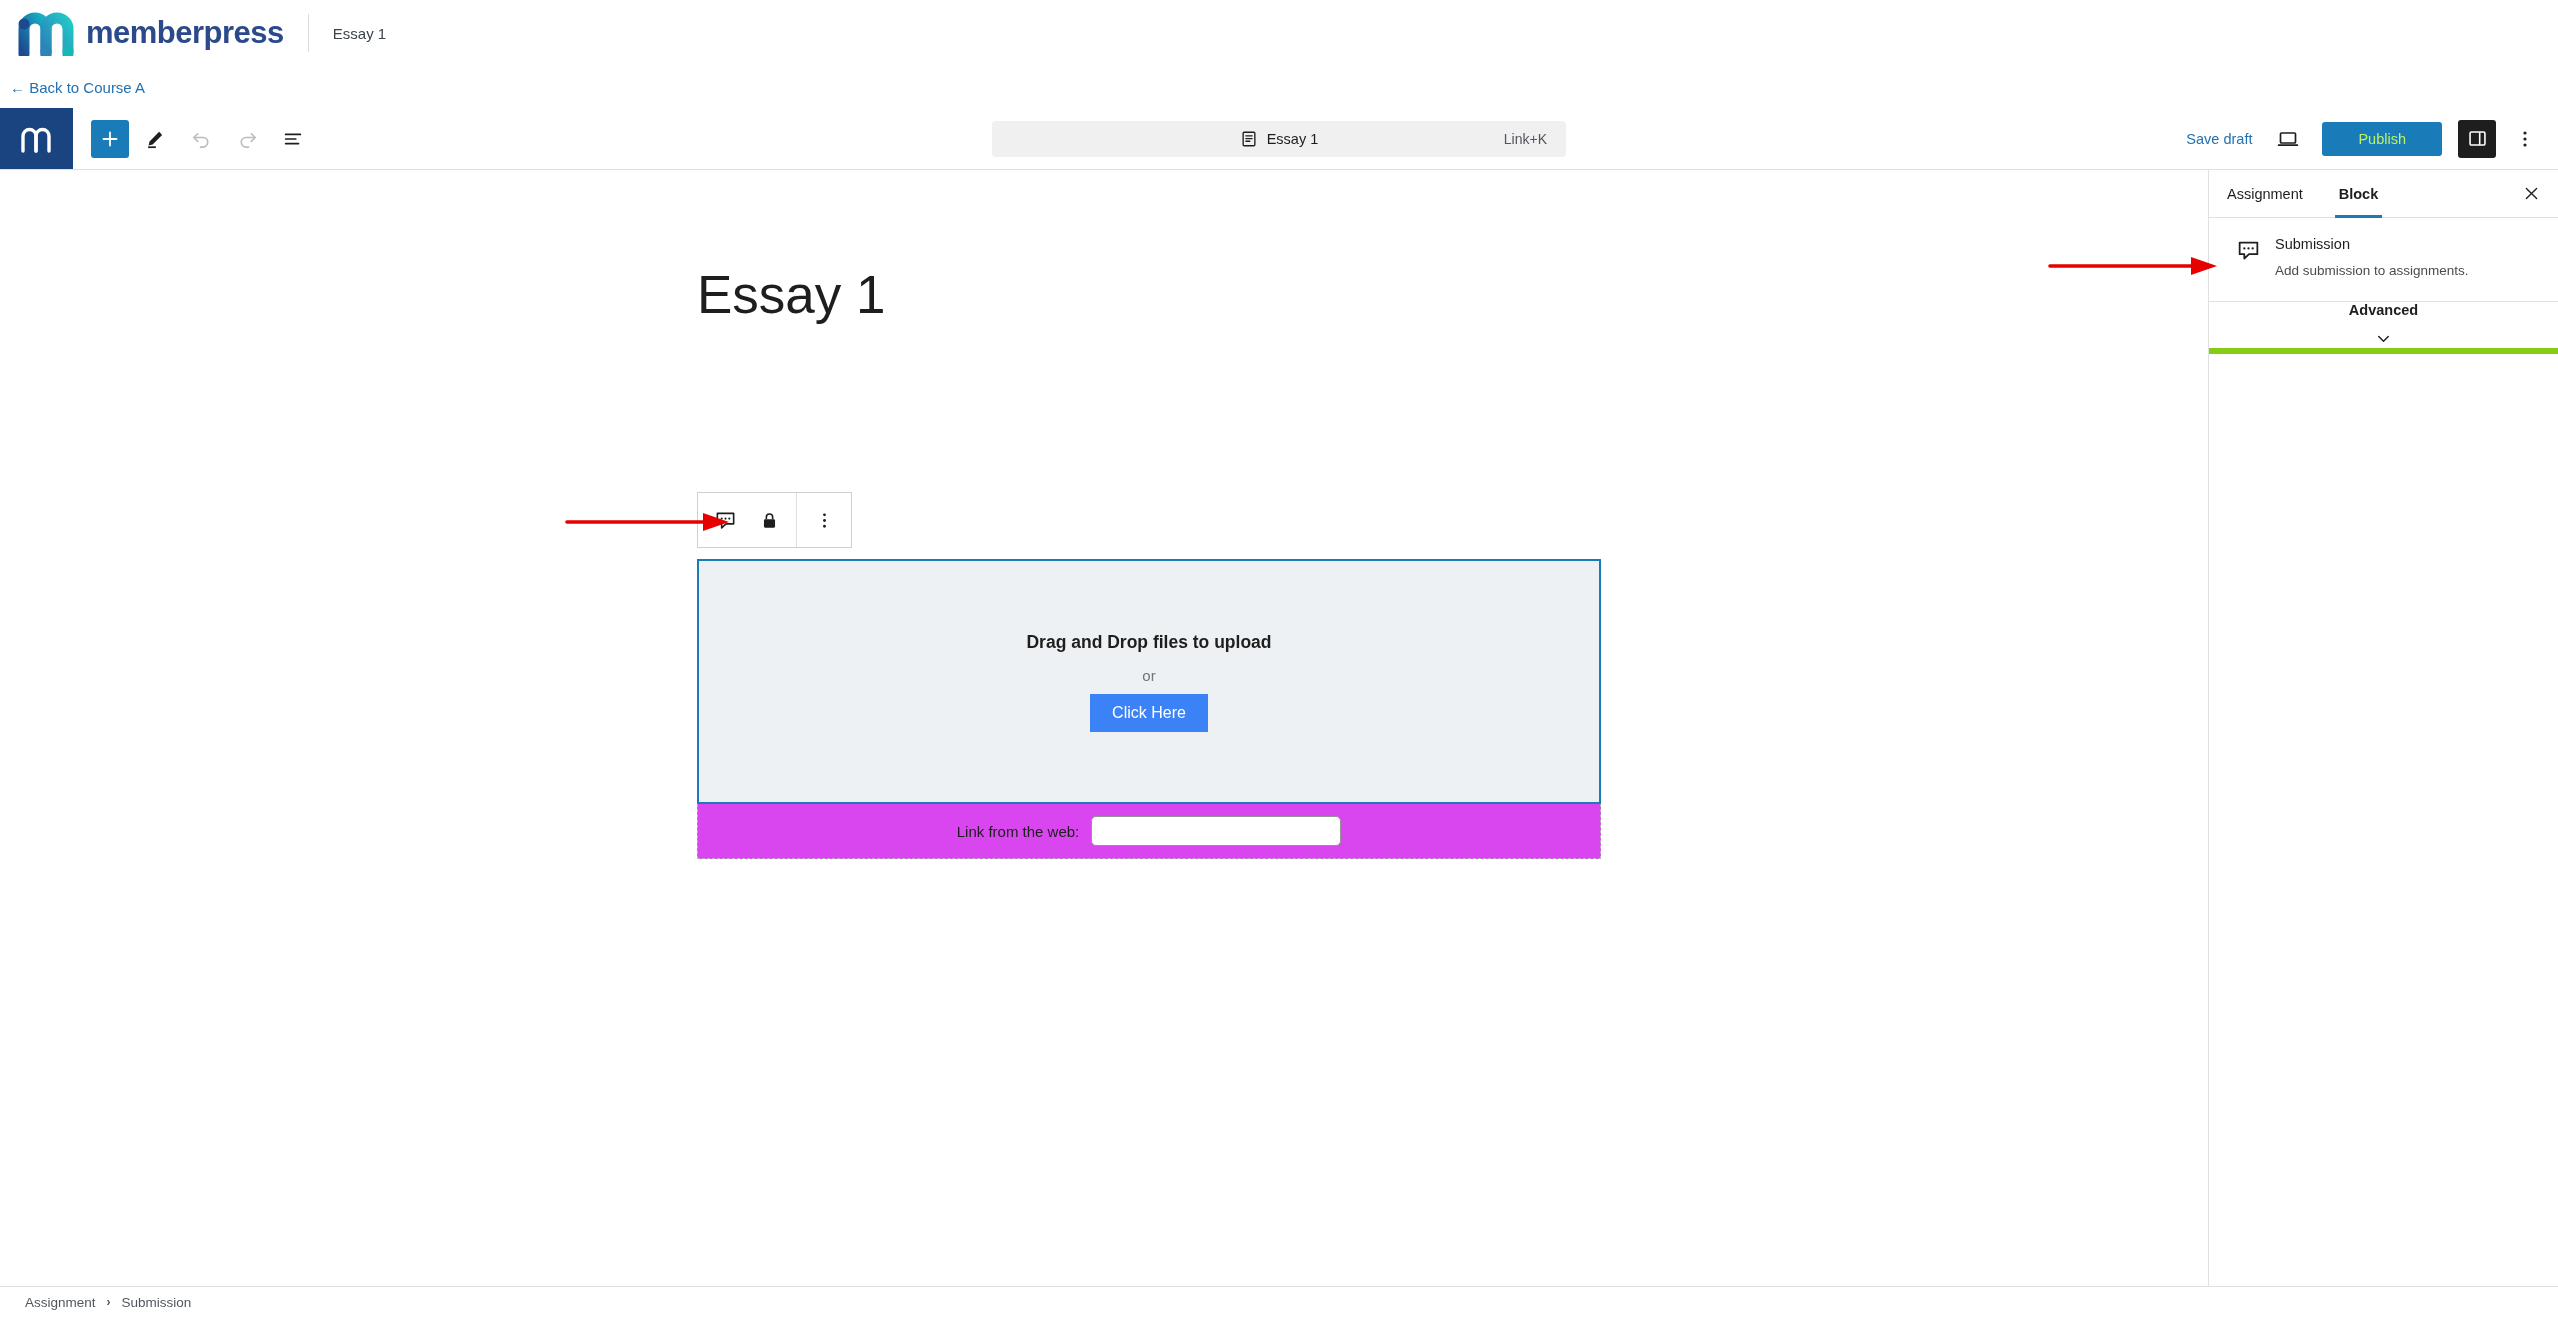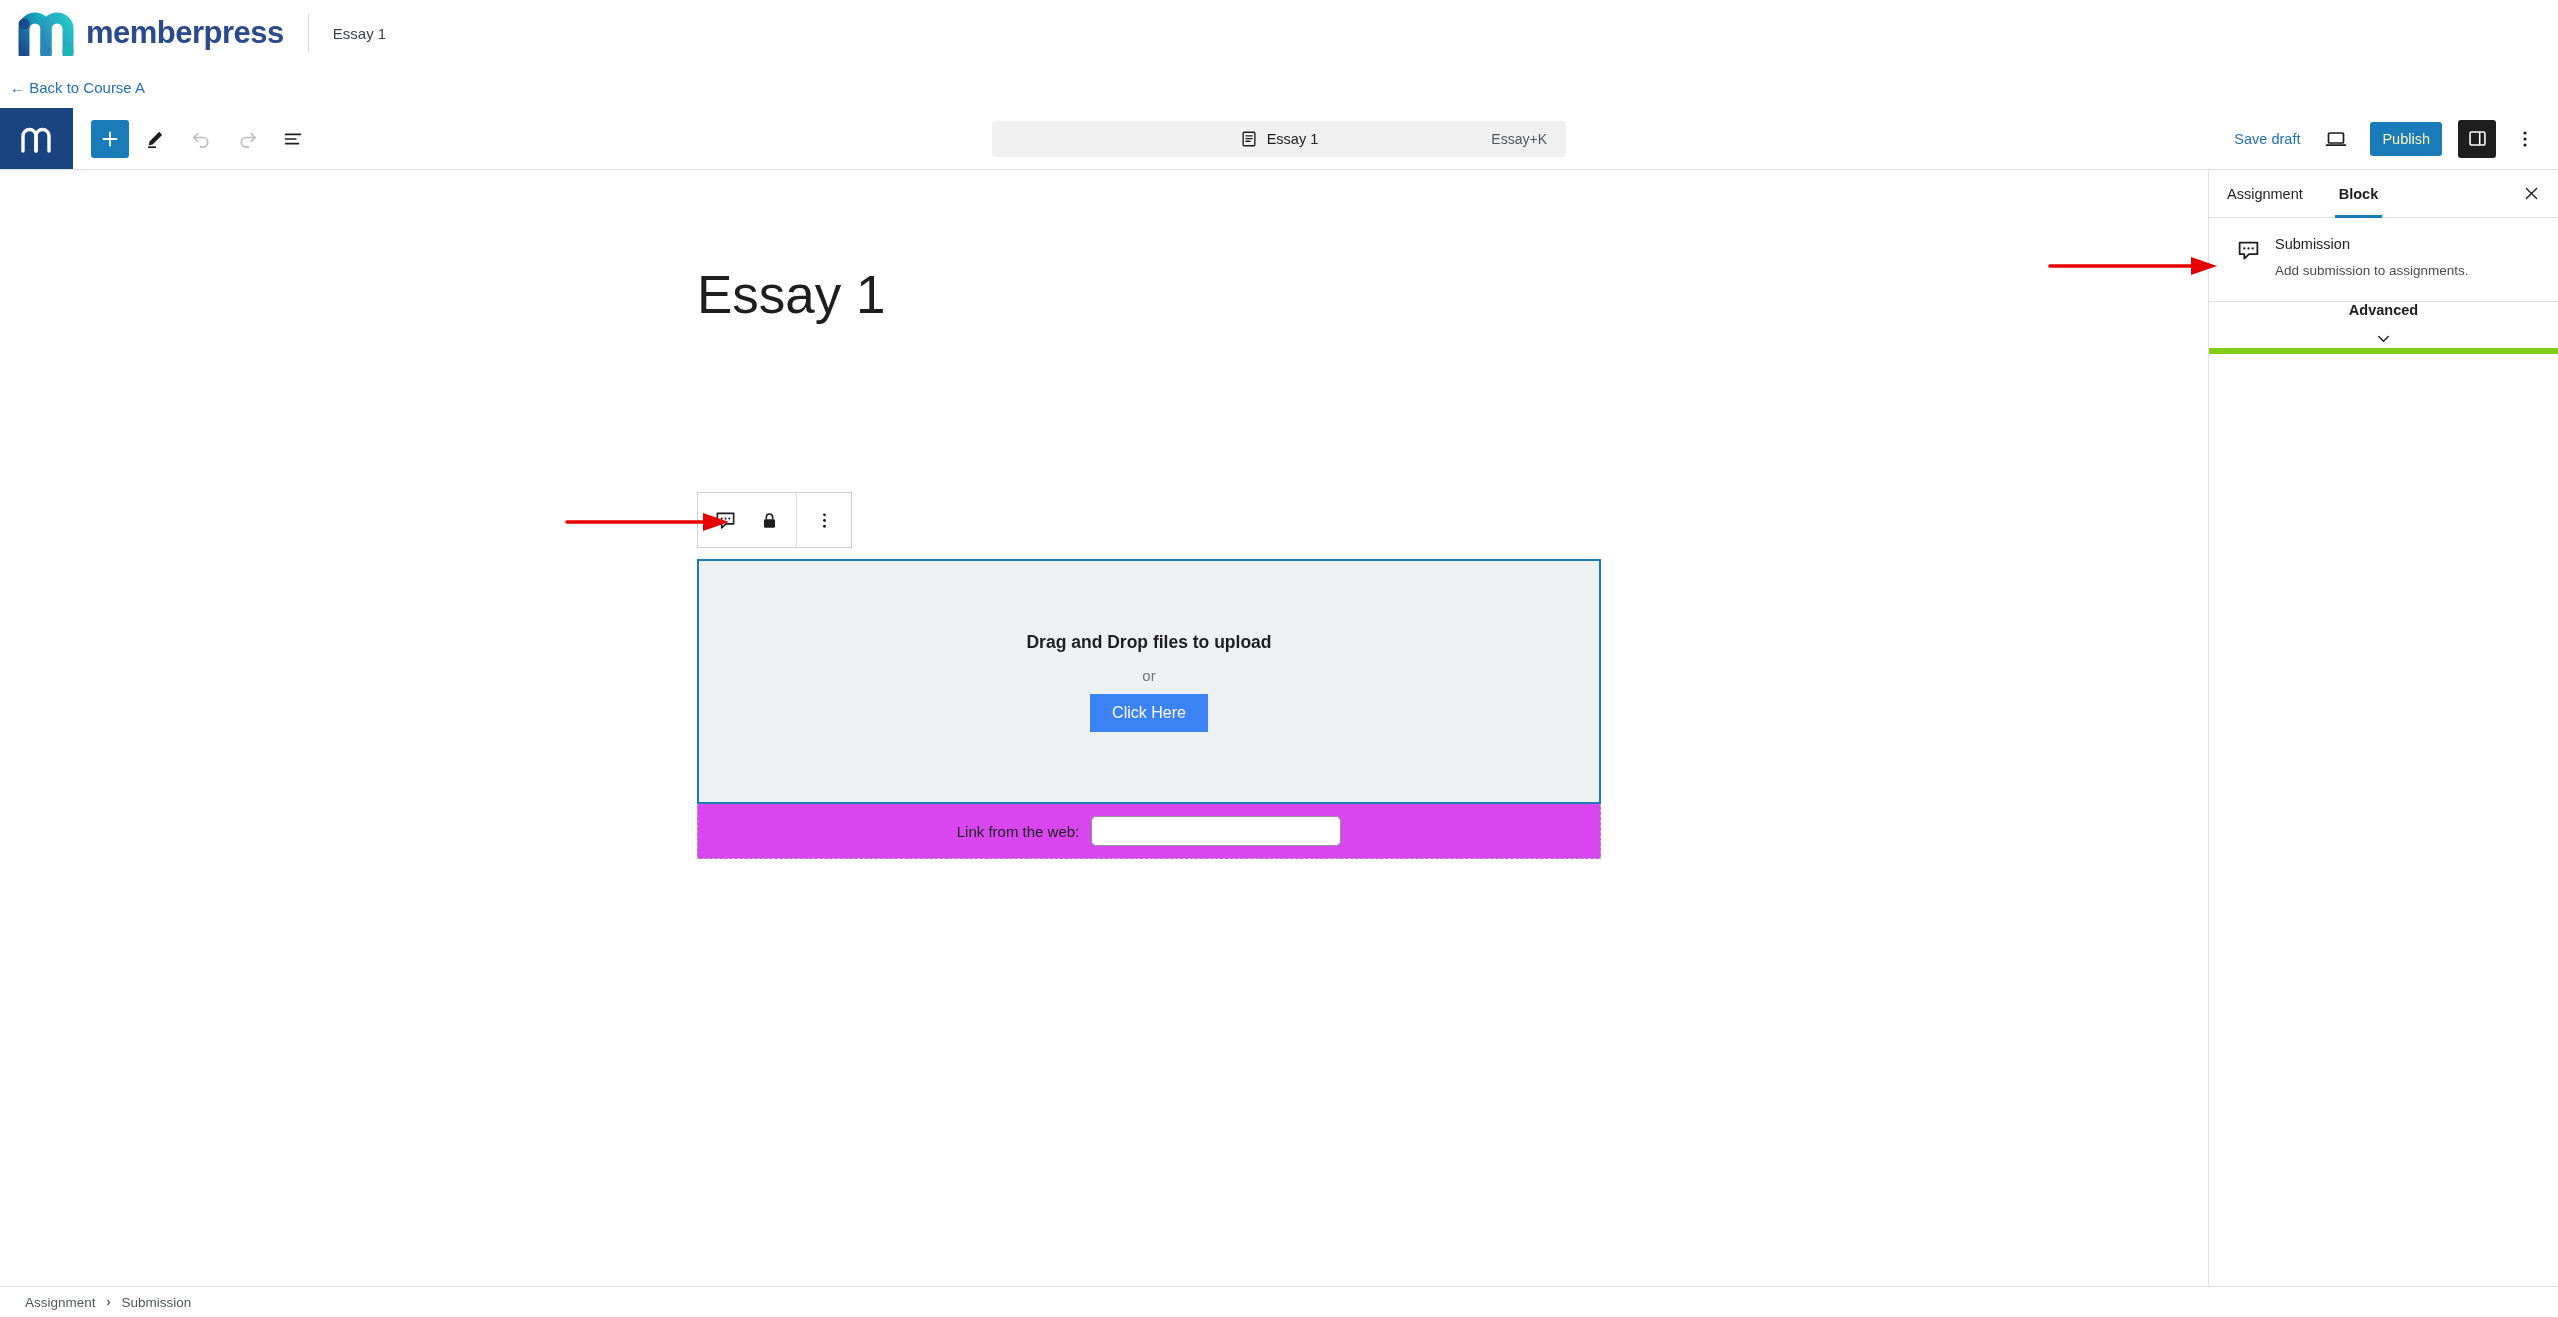--- a/index.html
+++ b/index.html
@@ -68,22 +68,22 @@
     position: absolute; right: 19px; font-size: 14px; color: #50575e;
   }
   .tb-right {
     position: absolute; right: 14px; display: flex; align-items: center; gap: 4px;
   }
   .save-draft {
     font-size: 14.5px; color: #2271b1; background: none; border: none;
     cursor: pointer; padding: 8px 12px;
   }
   .publish-btn {
-    background: #1a7bb9; color: #fef9c3; border: none; border-radius: 3px;
-    font-size: 14.5px; padding: 9px 12px; cursor: pointer; margin-left: 10px;
+    background: #1a7bb9; color: #bef264; border: none; border-radius: 3px;
+    font-size: 14.5px; padding: 9px 36px; cursor: pointer; margin-left: 10px;
   }
   .sidebar-toggle {
     width: 38px; height: 38px; background: #1e1e1e; border-radius: 3px;
     display: flex; align-items: center; justify-content: center;
     cursor: pointer; margin-left: 12px; border: none; color: #fff;
   }
   .more-btn {
     width: 38px; height: 38px; display: flex; align-items: center;
     justify-content: center; cursor: pointer; background: none; border: none;
     margin-left: 6px; color: #1e1e1e;
@@ -272,21 +272,21 @@
   </div>
 
   <div class="tb-center">
     <div class="cmd-inner">
       <svg width="18" height="18" viewBox="0 0 20 20">
         <rect x="3.5" y="2.5" width="13" height="15" rx="1.2" fill="none" stroke="#1e1e1e" stroke-width="1.5"></rect>
         <path d="M6.5 6.5h7M6.5 9.5h7M6.5 12.5h4.5" stroke="#1e1e1e" stroke-width="1.4" stroke-linecap="round"></path>
       </svg>
       <span class="cmd-label">Essay 1</span>
     </div>
-    <span class="cmd-shortcut">Essay+K</span>
+    <span class="cmd-shortcut">Link+K</span>
   </div>
 
   <div class="tb-right">
     <button class="save-draft">Save draft</button>
 
     <button class="tb-btn" aria-label="Preview">
       <svg width="24" height="24" viewBox="0 0 24 24">
         <rect x="4.5" y="6" width="15" height="10" rx="1" fill="none" stroke="currentColor" stroke-width="1.7"></rect>
         <path d="M2.6 18.2h18.8" stroke="currentColor" stroke-width="1.7" stroke-linecap="round"></path>
       </svg>

